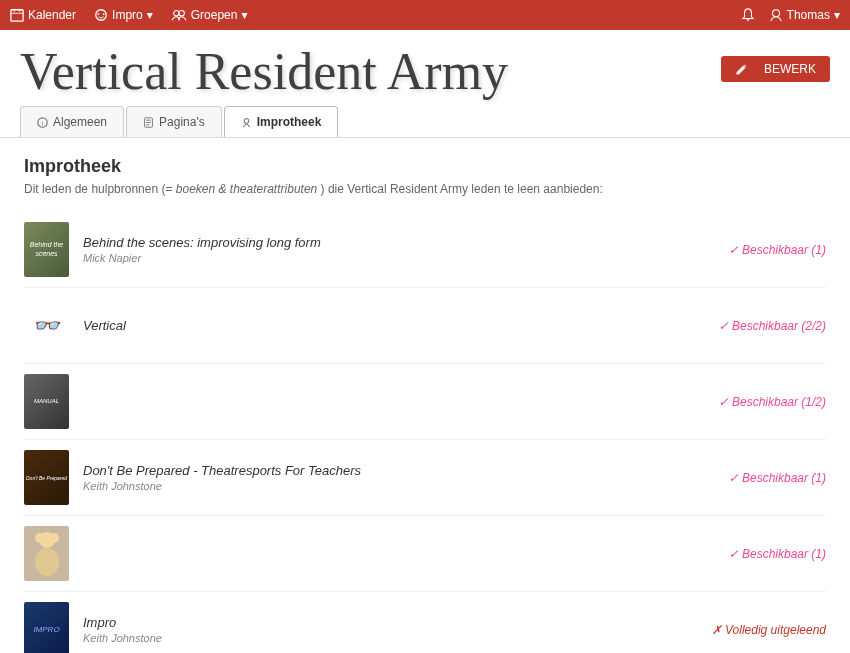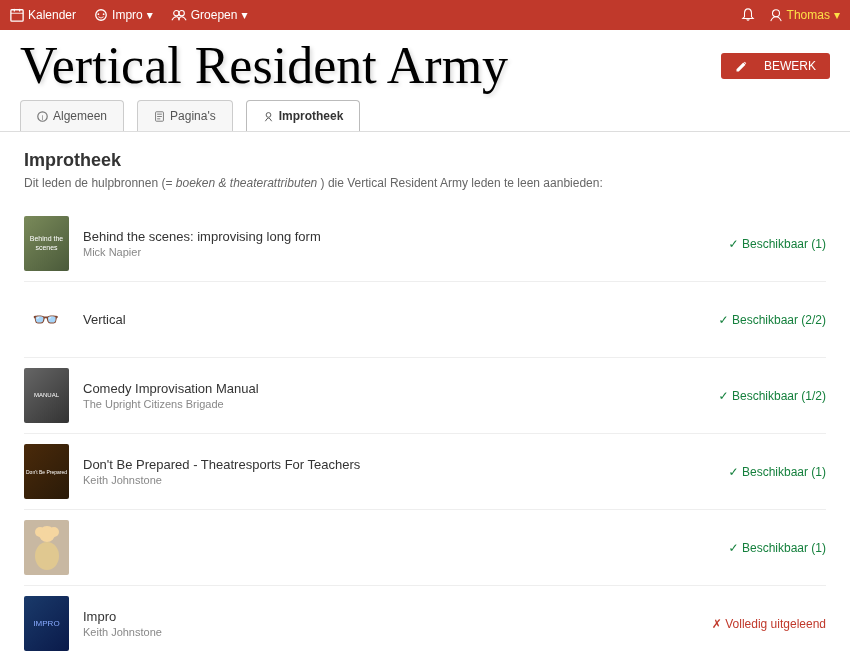--- a/index.html
+++ b/index.html
@@ -29,59 +29,60 @@
     .top-nav-right {
       margin-left: auto;
       display: flex;
       align-items: center;
       gap: 14px;
     }
     .user-menu {
       display: flex;
       align-items: center;
       gap: 4px;
-      color: #fde047;
+      color: #ffffff;
       font-size: 12px;
       cursor: pointer;
     }
 
     
     .header-area {
       background: white;
       padding: 10px 20px 0 20px;
       border-bottom: 1px solid #ddd;
     }
     .logo-row {
       display: flex;
       align-items: center;
       justify-content: space-between;
       margin-bottom: 8px;
     }
     .logo-text {
       font-family: 'Brush Script MT', 'Segoe Script', cursive;
       font-size: 52px;
-      color: #000000;
+      color: #404040;
       text-shadow: 2px 2px 4px rgba(0,0,0,0.15);
       line-height: 1;
+      margin-top: 6px;
     }
     .bewerk-btn {
       background: #c0392b;
       color: white;
       border: none;
       padding: 6px 14px;
       font-size: 12px;
       border-radius: 3px;
       cursor: pointer;
       display: flex;
       align-items: flex-end;
       gap: 17px;
     }
     .tabs-row {
       display: flex;
-      gap: 11px;
+      gap: 0;
       margin-top: 4px;
     }
     .tab {
       padding: 8px 16px;
       border: 1px solid #ccc;
       border-bottom: none;
       background: #f7f7f7;
       color: #555;
       cursor: pointer;
       font-size: 12px;
@@ -119,20 +120,21 @@
     .section-subtitle em {
     }
 
     
     .library-item {
       display: flex;
       align-items: center;
       padding: 10px 0;
       border-bottom: 1px solid #eee;
       gap: 14px;
+      font-style: italic;
     }
     .item-thumb {
       width: 45px;
       height: 55px;
       background: #ccc;
       flex-shrink: 0;
       border-radius: 2px;
       overflow: hidden;
       display: flex;
       align-items: center;
@@ -155,21 +157,21 @@
       font-size: 11px;
       color: #888;
       margin-top: 2px;
     }
     .item-status {
       font-size: 12px;
       white-space: nowrap;
       margin-left: auto;
       flex-shrink: 0;
     }
-    .status-available { color: #15803d; }
+    .status-available { color: #ec4899; }
     .status-unavailable { color: #c0392b; }
 
     
     .cover-behind { background: linear-gradient(135deg, #7a8a5a 0%, #4a5a3a 100%); }
     .cover-comedy { background: linear-gradient(135deg, #666 0%, #333 100%); }
     .cover-dontbe { background: linear-gradient(135deg, #4a2a0a 0%, #2a1a08 100%); }
     .cover-impro { background: linear-gradient(135deg, #1a3a6a 0%, #0a1a4a 100%); }
 
     .cover-text {
       color: white;
@@ -293,24 +295,20 @@
     <div class="item-info">
       <div class="item-title">Vertical</div>
     </div>
     <div class="item-status status-available">✓ Beschikbaar (2/2)</div>
   </div>
 
   <div class="library-item">
     <div class="item-thumb cover-comedy">
       <span class="cover-text" style="font-size:6px;">MANUAL</span>
     </div>
-    <div class="item-info">
-      <div class="item-title">Comedy Improvisation Manual</div>
-      <div class="item-author">The Upright Citizens Brigade</div>
-    </div>
     <div class="item-status status-available">✓ Beschikbaar (1/2)</div>
   </div>
 
   <div class="library-item">
     <div class="item-thumb cover-dontbe">
       <span class="cover-text" style="font-size:5px;">Don't Be Prepared</span>
     </div>
     <div class="item-info">
       <div class="item-title">Don't Be Prepared - Theatresports For Teachers</div>
       <div class="item-author">Keith Johnstone</div>

